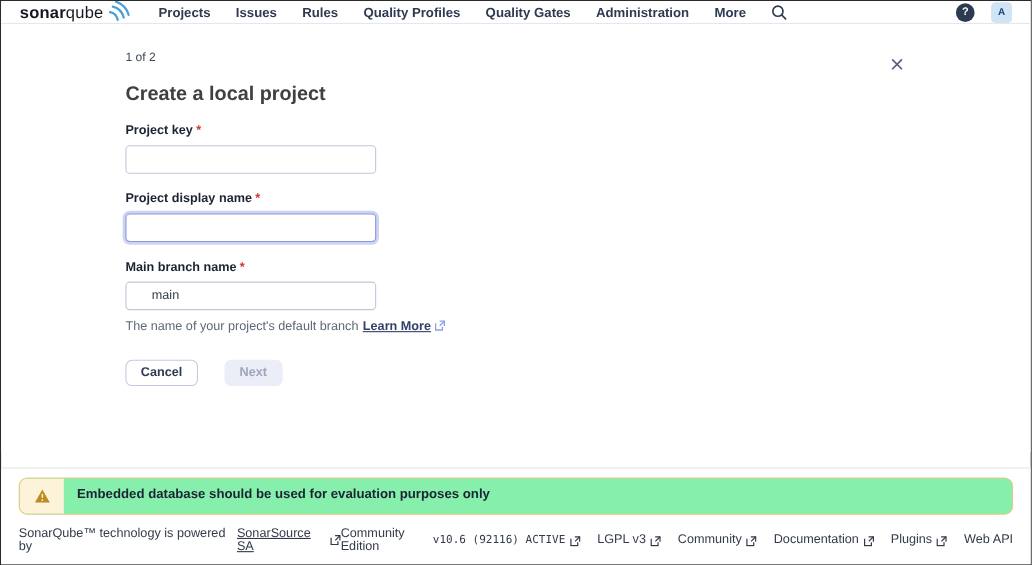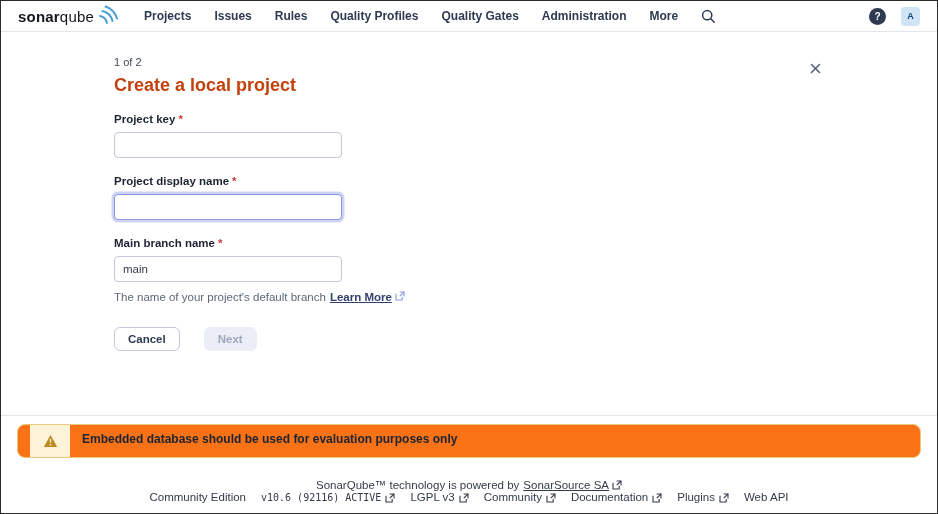--- a/index.html
+++ b/index.html
@@ -4,50 +4,50 @@
 <style>
   * { box-sizing: border-box; margin: 0; padding: 0; }
   body { background:#888; font-family:"Liberation Sans", sans-serif; }
   .screen{
     position:relative; width:938px; height:514px; background:#fff;
     border:1px solid #2b2b2b; overflow:hidden;
     font-family:"Liberation Sans", sans-serif; color:#1c2333;
   }
   
   .navbar{
-    height:31px; display:flex; align-items:center; padding:0 17px;
+    height:21px; display:flex; align-items:center; padding:0 17px;
     border-bottom:1px solid #e2e5ea; background:#fff;
   }
   .logo{ display:flex; align-items:center; cursor:pointer; }
   .logo .t-bold{ font-weight:700; font-size:15px; letter-spacing:.2px; color:#14171f;}
   .logo .t-light{ font-weight:400; font-size:15px; letter-spacing:.2px; color:#14171f;}
   .logo svg{ margin-left:2px; margin-top:-4px;}
   .nav-items{ display:flex; align-items:flex-start; margin-left:26px; gap:23px; }
   .nav-item{ font-size:12px; font-weight:700; color:#2e3a52; cursor:pointer; white-space:nowrap;}
   .search-btn{ margin-left:23px; display:flex; align-items:center; cursor:pointer;}
   .nav-right{ margin-left:auto; display:flex; align-items:center; gap:15px;}
   .help-btn{
     width:17px; height:17px; border-radius:50%; background:#2e3a52; color:#fff;
     font-size:10px; font-weight:700; display:flex; align-items:center; justify-content:center; cursor:pointer;
   }
   .avatar{
     width:19px; height:19px; border-radius:4px; background:#cfe4f4; color:#15437c;
     font-size:9px; font-weight:700; display:flex; align-items:center; justify-content:center; cursor:pointer;
   }
   
   .main{ position:relative; padding:24px 0 0 113px; height:389px; background:#fff;}
-  .step{ font-size:11px; color:#3f4758; margin-bottom:7px;}
-  .title{ font-size:18px; font-weight:700; color:#c2410c; margin-bottom:17px;}
+  .step{ font-size:11px; color:#3f4758; margin-bottom:17px;}
+  .title{ font-size:18px; font-weight:700; color:#404040; margin-bottom:17px;}
   .close-btn{ position:absolute; top:31px; right:116px; cursor:pointer; line-height:0;}
   .field{ margin-bottom:17px; }
   .field label{ display:block; font-size:11.5px; font-weight:700; color:#1c2333; margin-bottom:7px;}
   .req{ color:#cd3737; margin-left:3px; }
   .field input{
     width:228px; height:26px; border:1px solid #c3c8d8; border-radius:4px;
-    padding:0 8px; font-size:11.5px; color:#333b49; background:#fff; outline:none;
+    padding:0 23px; font-size:11.5px; color:#333b49; background:#fff; outline:none;
     font-family:"Liberation Sans", sans-serif;
   }
   .field input.focused{
     border:1px solid #8b97e0; box-shadow:0 0 0 2.5px #cdd4f1;
   }
   .helper{ font-size:11.5px; color:#5d6878; margin-top:9px; display:flex; align-items:center; gap:4px;}
   .helper a{ color:#32406b; font-weight:700; text-decoration:underline; display:inline-flex; align-items:flex-start; gap:3px; cursor:pointer;}
   .btn-row{ display:flex; gap:24px; margin-top:24px;}
   .btn{
     font-size:11.5px; font-weight:700; border-radius:6px; padding:5px 13px;
@@ -55,31 +55,31 @@
   }
   .btn-cancel{ background:#fff; border:1px solid #c5cade; color:#2e3a52;}
   .btn-next{ background:#eceef7; border:1px solid #eceef7; color:#9ea5bd; cursor:default;}
   
   .bottom{
     position:absolute; left:0; right:0; bottom:0; background:#fff;
     border-top:1px solid #e2e5ea; padding:8px 16px 10px;
   }
   .banner{
     display:flex; border:1px solid #e9c77e; border-radius:8px; overflow:hidden;
-    margin-bottom:18px; background:#f97316;padding-left:12px;
+    margin-bottom:8px; background:#86efac;
   }
   .banner-icon-col{
     width:40px; background:#fdf3d9; display:flex; align-items:center; justify-content:center; flex:none;
   }
   .banner-body{ padding:7px 12px 8px; }
   .banner-title{ font-size:12px; font-weight:700; color:#1c2333; margin-bottom:3px;}
   .banner-msg{ font-size:11.5px; color:#333b49;}
   .footer{
     display:flex; justify-content:space-between; align-items:center;
-    font-size:11.5px; color:#333b49; padding-top:3px;flex-direction:column;
+    font-size:11.5px; color:#333b49; padding-top:3px;
   }
   .footer-left{ display:flex; align-items:center; gap:4px;}
   .footer-left a{ color:#333b49; text-decoration:underline; display:inline-flex; align-items:center; gap:3px; cursor:pointer;}
   .footer-right{ display:flex; align-items:center; gap:15px;}
   .footer-link{ display:inline-flex; align-items:flex-end; gap:4px; cursor:pointer; color:#333b49; white-space:nowrap;}
   .version{ font-family:"DejaVu Sans Mono", monospace; font-size:10px; color:#333b49;}
   .ext{ flex:none; }
 </style>
 </head>
 <body>

